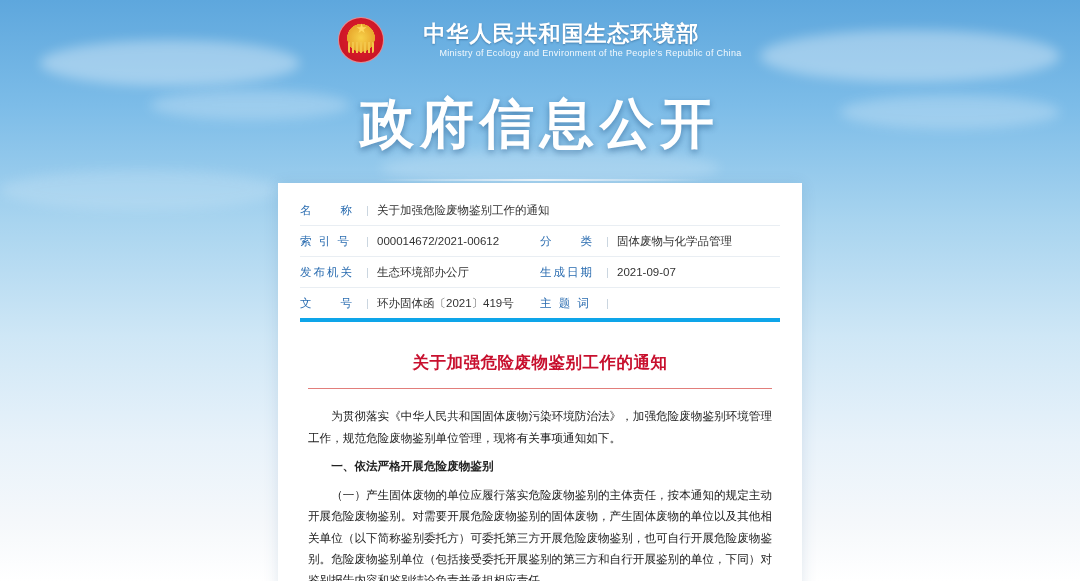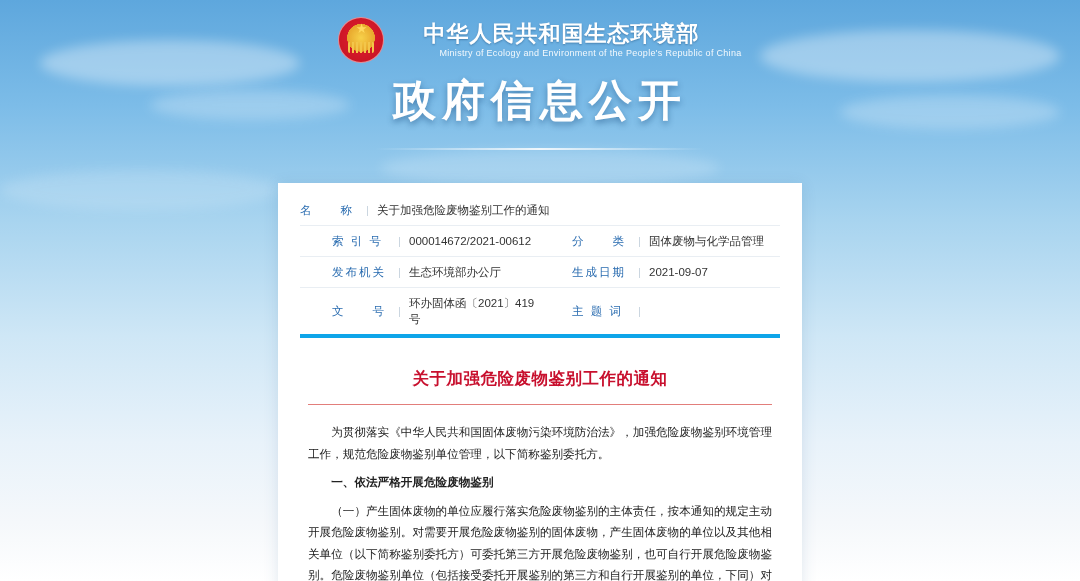--- a/index.html
+++ b/index.html
@@ -87,24 +87,24 @@
   }
   .gov-name-en {
     font-size: 9px;
     letter-spacing: .3px;
     opacity: .92;
     margin-top: 2px;
     padding-left: 16px;
   }
 
   .banner-title {
-    margin-top: 4px;
+    margin-top: 20px;
     text-align: center;
     color: #ffffff;
-    font-size: 43px;
+    font-size: 54px;
     font-weight: bold;
     letter-spacing: 6px;
     text-shadow: 0 3px 6px rgba(10,60,110,0.45);
   }
   .banner-rule {
     width: 330px;
     height: 2px;
     margin: 18px auto 0;
     background: linear-gradient(90deg, rgba(255,255,255,0) 0%, rgba(255,255,255,0.85) 50%, rgba(255,255,255,0) 100%);
   }
@@ -130,21 +130,21 @@
     color: #333333;
     line-height: 1.4;
   }
   .meta-row:last-child { border-bottom: 4px solid #0ea5e9; }
   .meta-cell {
     display: flex;
     align-items: center;
     padding: 7px 0;
   }
   .meta-cell.full { width: 100%; }
-  .meta-cell.half { width: 50%; margin-left: 32px; }
+  .meta-cell.half { width: 50%; }
   .meta-label {
     width: 66px;
     flex: none;
     color: #2a6cb0;
     letter-spacing: 2px;
     white-space: nowrap;
   }
   .meta-sep {
     color: #c7d3de;
     margin: 0 8px 0 0;
@@ -259,20 +259,20 @@
           <span class="meta-value"></span>
         </div>
       </div>
 
     </div>
 
     <div class="article">
       <div class="article-title">关于加强危险废物鉴别工作的通知</div>
       <div class="title-rule"></div>
 
-      <p class="indent">为贯彻落实《中华人民共和国固体废物污染环境防治法》，加强危险废物鉴别环境管理工作，规范危险废物鉴别单位管理，以下简称鉴别委托方。</p>
+      <p class="indent">为贯彻落实《中华人民共和国固体废物污染环境防治法》，加强危险废物鉴别环境管理工作，规范危险废物鉴别单位管理，现将有关事项通知如下。</p>
       <p class="strong-line">一、依法严格开展危险废物鉴别</p>
       <p class="indent">（一）产生固体废物的单位应履行落实危险废物鉴别的主体责任，按本通知的规定主动开展危险废物鉴别。对需要开展危险废物鉴别的固体废物，产生固体废物的单位以及其他相关单位（以下简称鉴别委托方）可委托第三方开展危险废物鉴别，也可自行开展危险废物鉴别。危险废物鉴别单位（包括接受委托开展鉴别的第三方和自行开展鉴别的单位，下同）对鉴别报告内容和鉴别结论负责并承担相应责任。</p>
 
     </div>
 
   </div>
 </div>
 
 </body></html>

